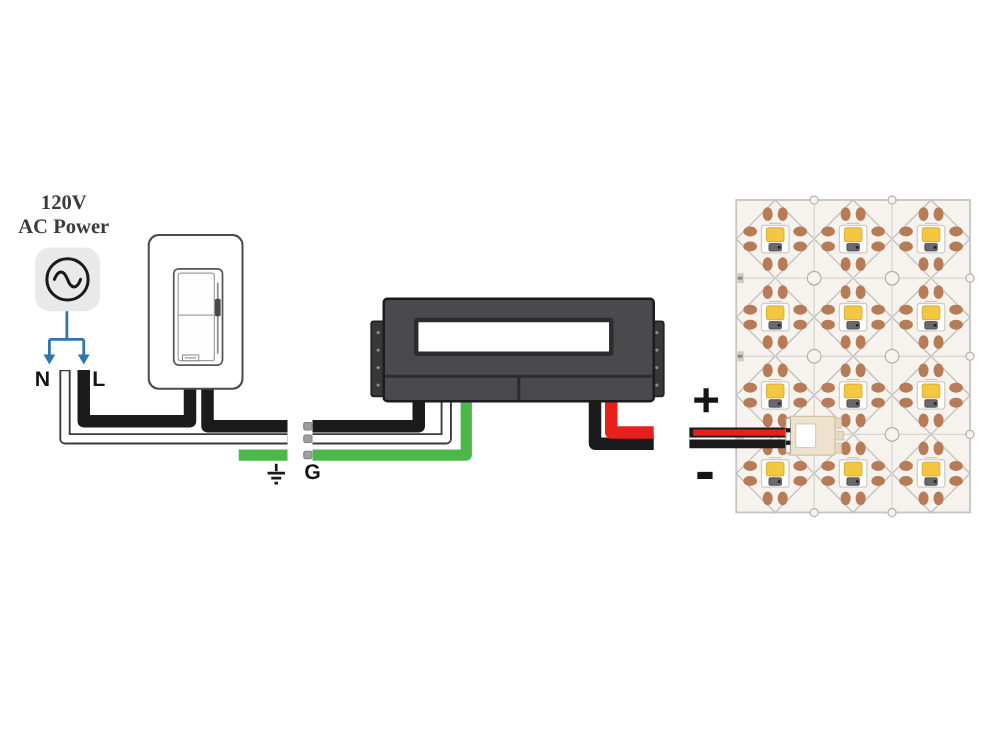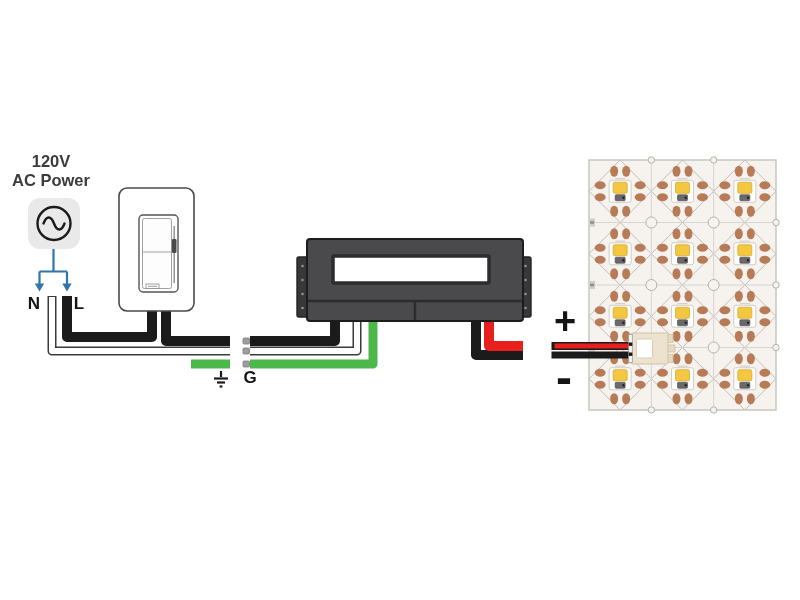--- a/index.html
+++ b/index.html
@@ -1,18 +1,18 @@
 <!DOCTYPE html>
 <html><head>
 <meta charset="utf-8">
 <style>
   html,body{margin:0;padding:0;background:#fff;}
   .canvas{position:relative;width:800px;height:600px;background:#ffffff;overflow:hidden;
           font-family:"Liberation Sans", sans-serif;}
-  .abs{position:absolute;}
+  .abs{position:absolute;font-family:Liberation Serif, serif;}
   .src-title{left:4px;top:152px;width:94px;text-align:center;font-size:16.5px;line-height:19px;
              font-weight:bold;color:#3b3b3b;}
   .term{position:absolute;font-weight:bold;color:#141414;font-size:17px;line-height:17px;text-align:center;}
   .term-n{left:26px;top:295px;width:16px;}
   .term-l{left:71px;top:295px;width:16px;}
   .term-g{left:241px;top:369px;width:18px;}
   .term-plus{left:546px;top:302px;width:38px;font-size:38px;line-height:38px;}
   .term-minus{left:546px;top:354px;width:36px;font-size:48px;line-height:48px;}
   .ac-icon{left:28px;top:198px;width:52px;height:51px;background:#e9e9e9;border-radius:12px;}
   svg{display:block;}

